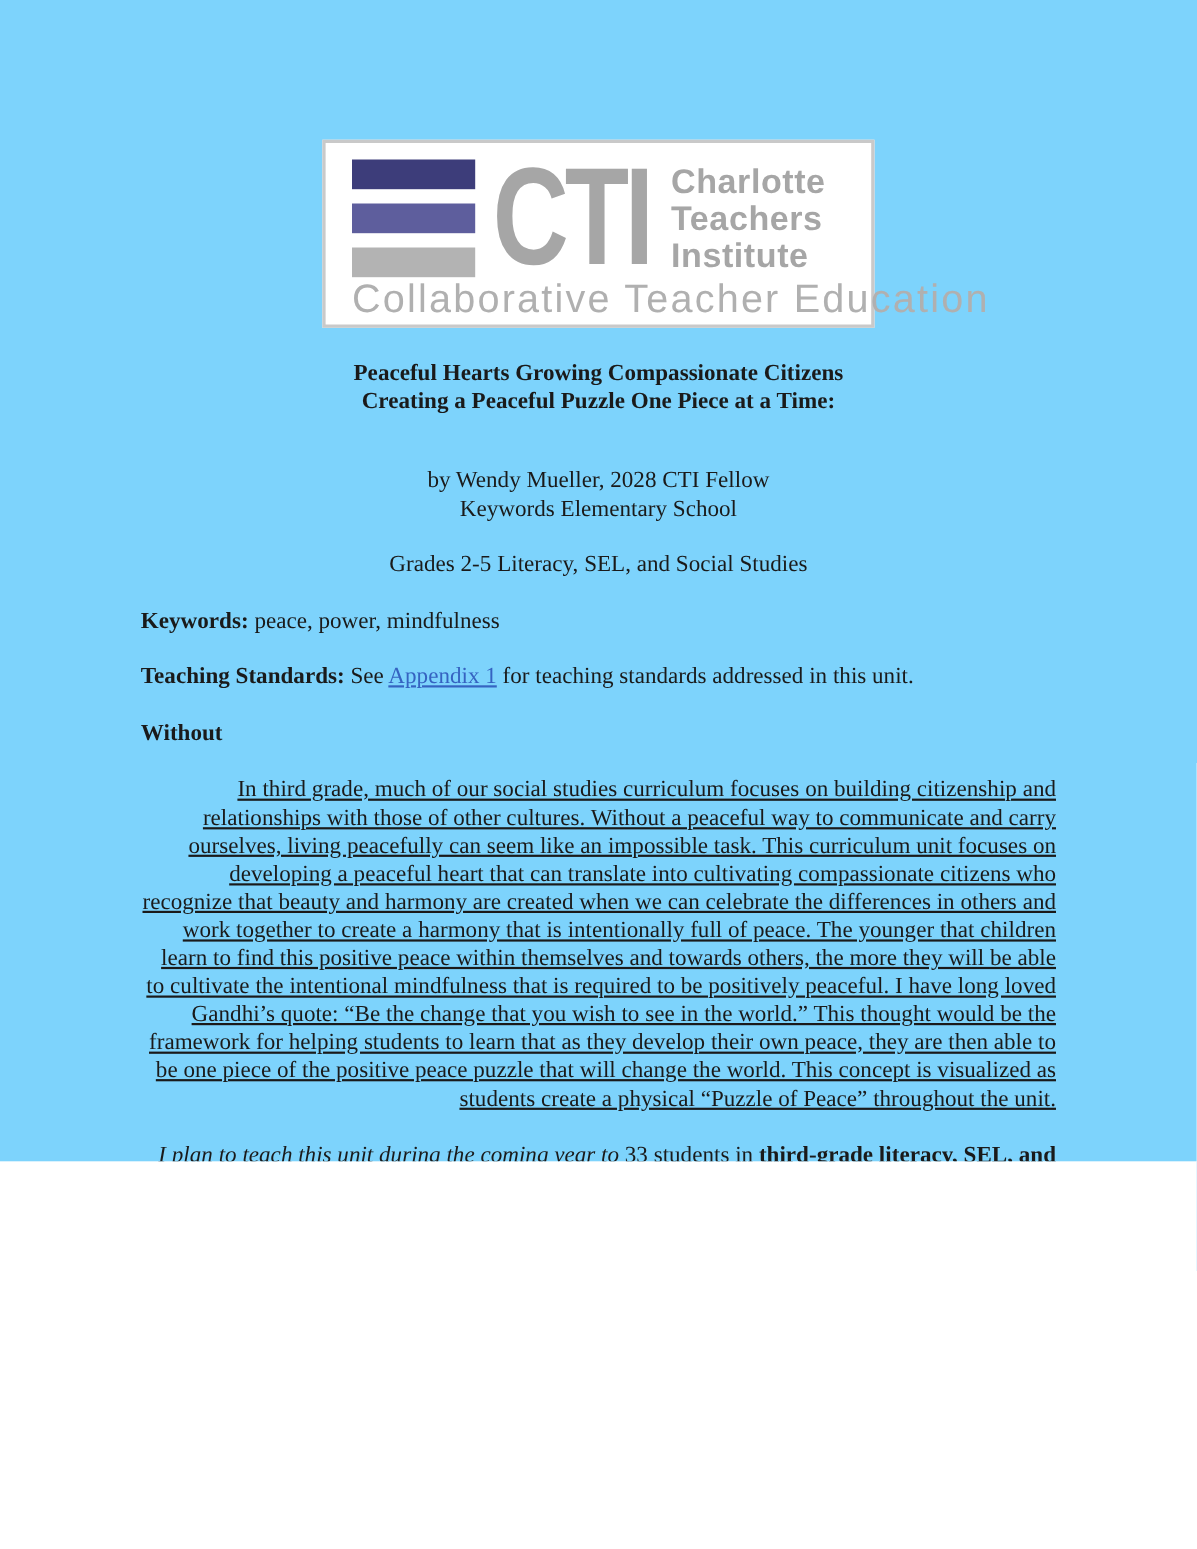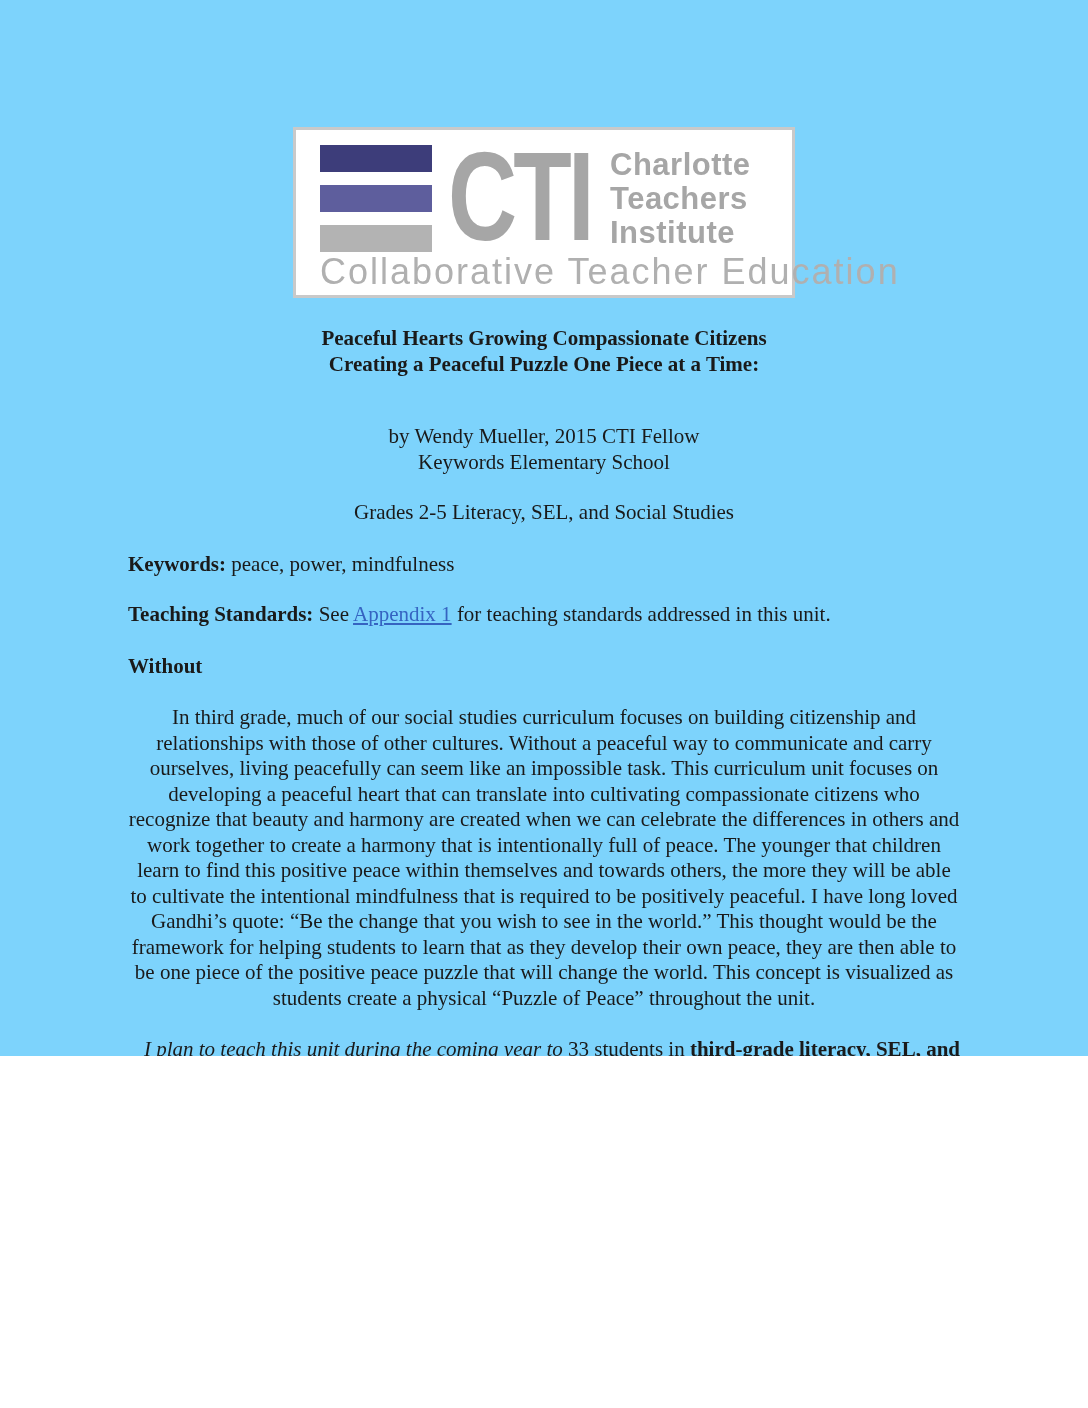--- a/index.html
+++ b/index.html
@@ -68,21 +68,21 @@
 
   
   .title { margin-top: 28px; text-align: center; font-weight: bold; }
   .byline { margin-top: 47px; text-align: center; }
   .recommend { margin-top: 25px; text-align: center; }
   .keywords { margin-top: 26px; }
   .standards { margin-top: 25px; }
   .bold { font-weight: bold; }
   .italic { font-style: italic; }
   .synopsis-heading { margin-top: 26px; font-weight: bold; }
-  .synopsis-body { margin-top: 26px; text-align: center; }
+  .synopsis-body { margin-top: 26px; text-align: right; text-decoration: underline; }
   .teach-plan { margin-top: 26px; text-align: right; }
   .permission { margin-top: 25px; font-style: italic; }
   a.doc-link { text-decoration: underline; cursor: pointer; }
   .page-number { position: absolute; top: 1290px; right: 130px; }
 </style>
 </head>
 <body>
 
 <div class="page">
 
@@ -106,21 +106,21 @@
   </div>
 
   <div class="content">
 
     <div class="title">
       <div>Peaceful Hearts Growing Compassionate Citizens</div>
       <div>Creating a Peaceful Puzzle One Piece at a Time:</div>
     </div>
 
     <div class="byline">
-      <div>by Wendy Mueller, 2015 CTI Fellow</div>
+      <div>by Wendy Mueller, 2028 CTI Fellow</div>
       <div>Keywords Elementary School</div>
     </div>
 
     <div class="recommend">
       <div>Grades 2-5 Literacy, SEL, and Social Studies</div>
     </div>
 
     <p class="keywords"><span class="bold">Keywords:</span><span> peace, power, mindfulness</span></p>
 
     <p class="standards"><span class="bold">Teaching Standards:</span><span> See </span><a class="doc-link" style="color: rgb(53, 99, 193);">Appendix 1</a><span> for teaching standards addressed in this unit.</span></p>

